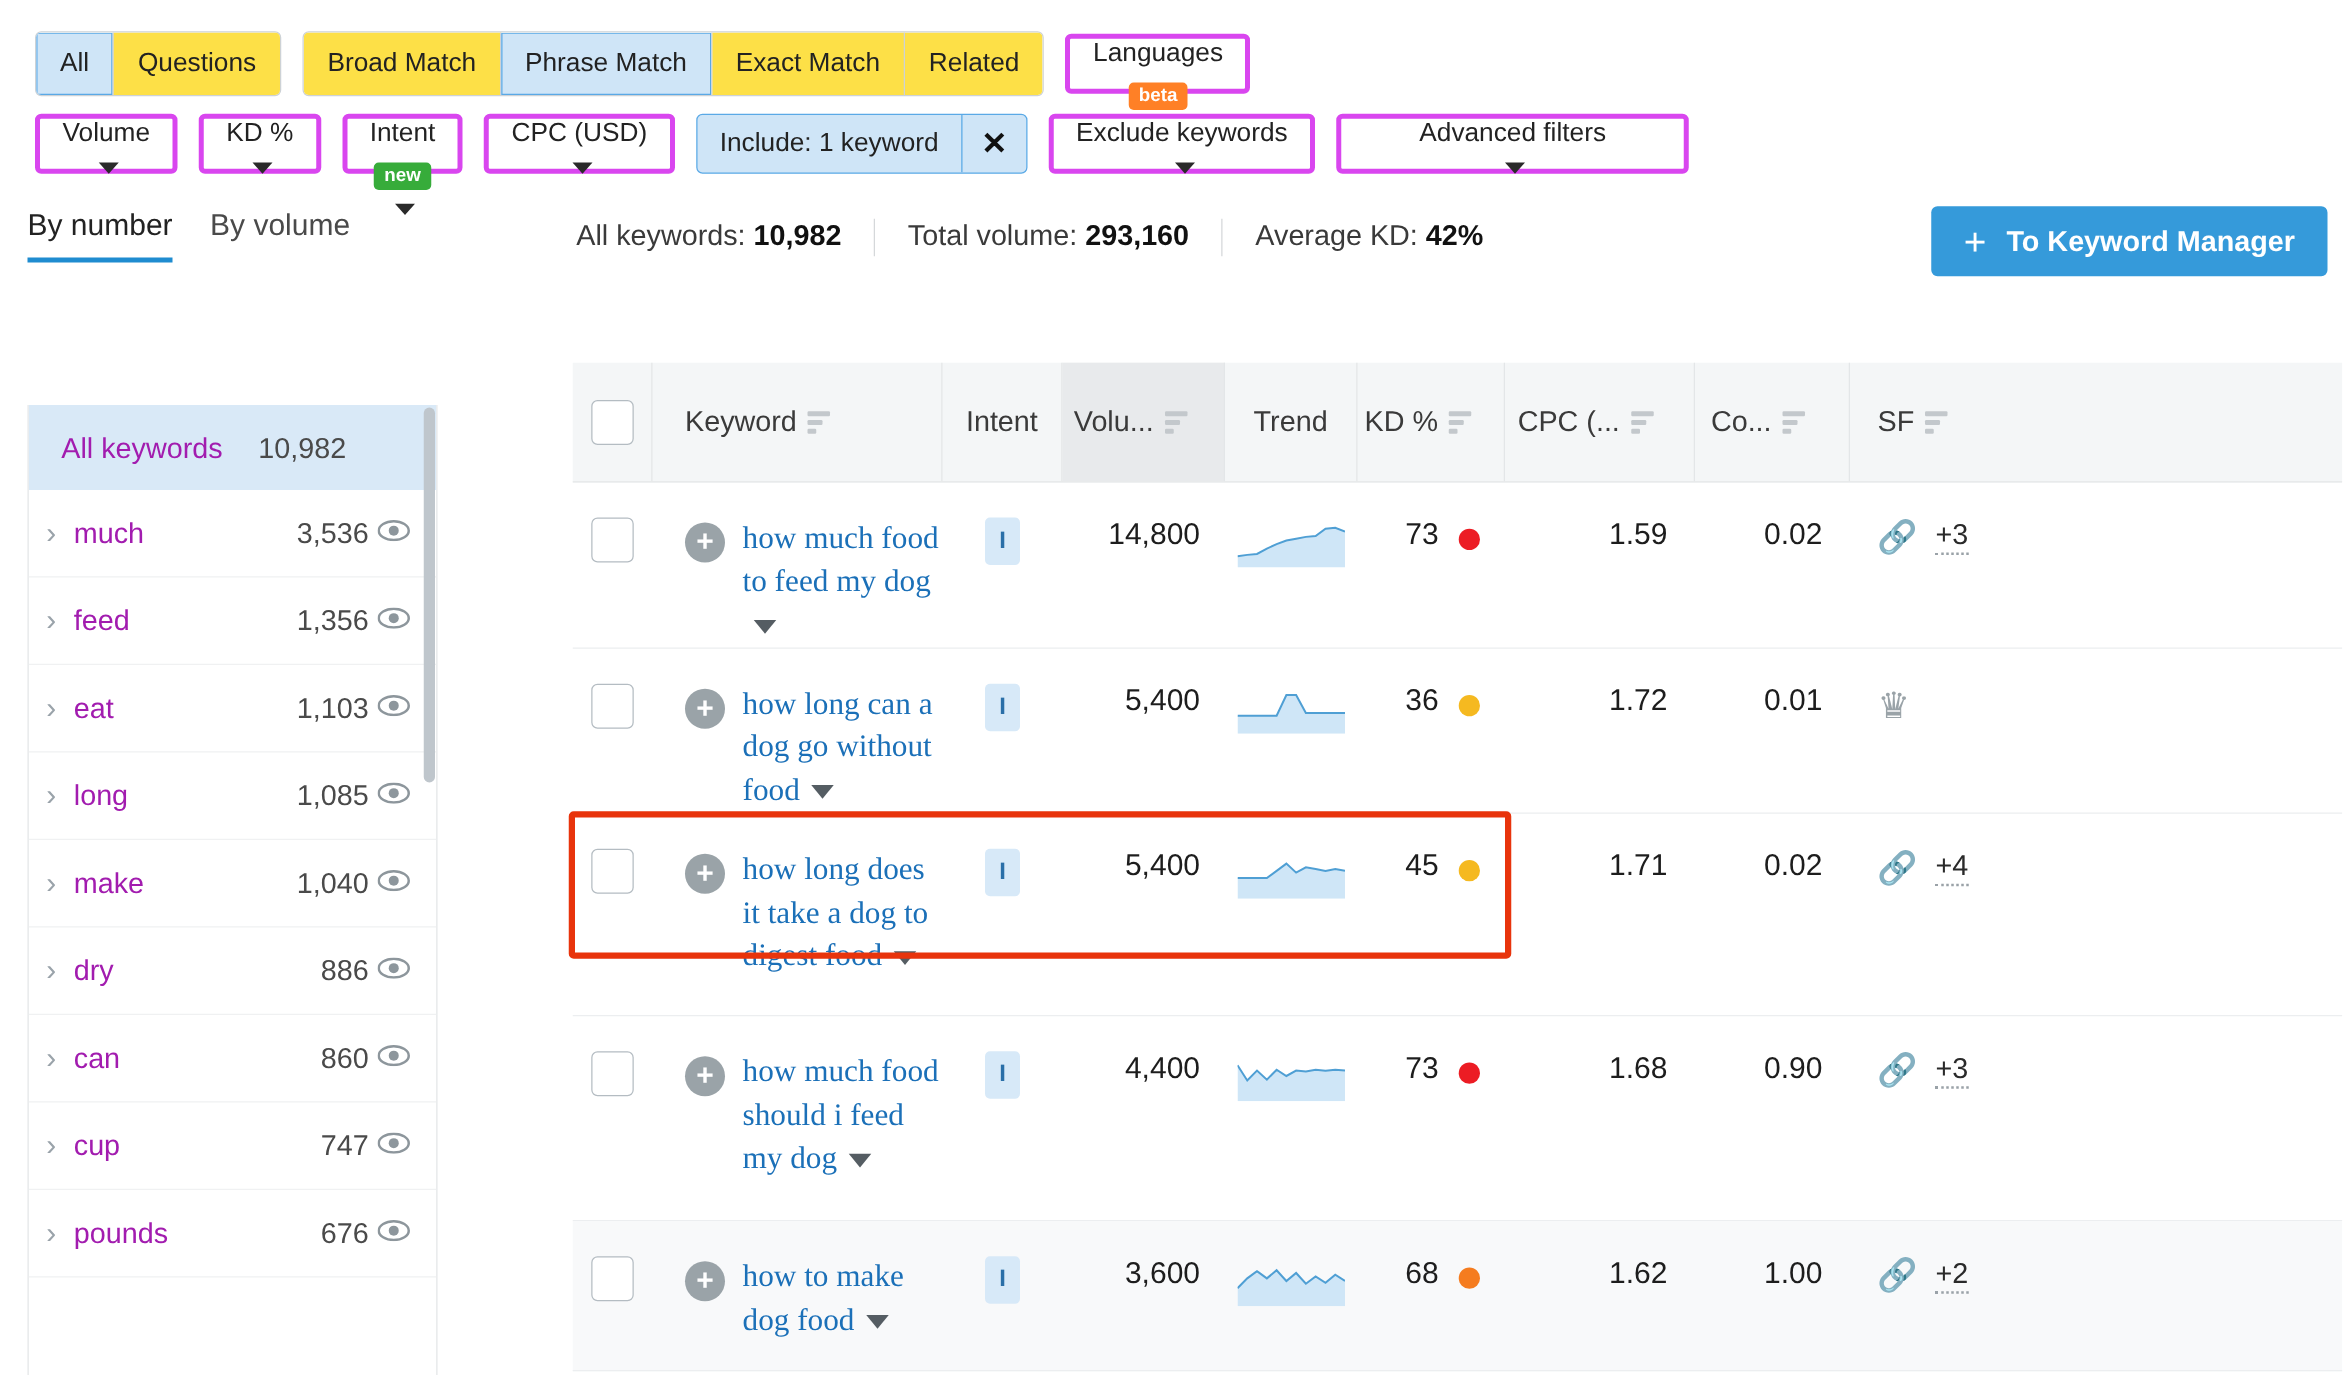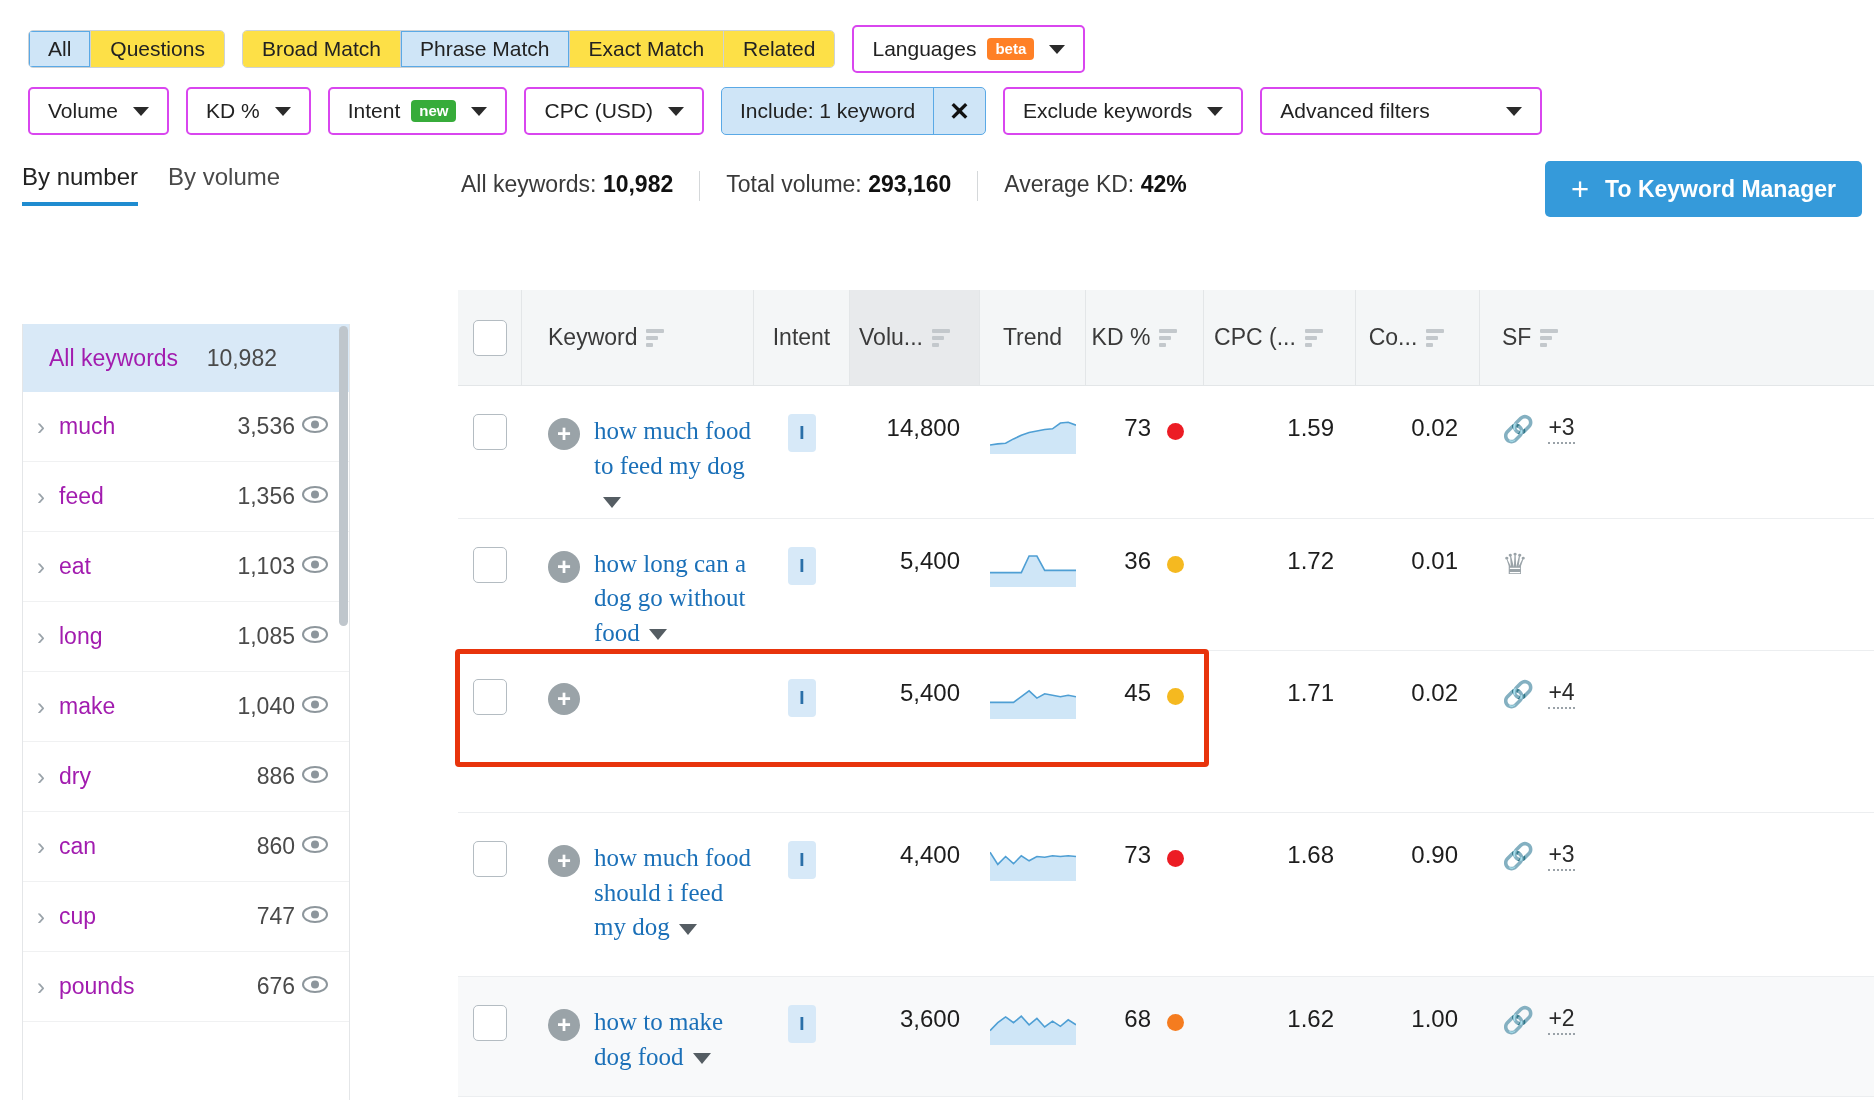--- a/index.html
+++ b/index.html
@@ -14,21 +14,21 @@
 
   
   #filters { padding: 25px 0 0 28px; }
   .filter-row { display: flex; align-items: center; gap: 17px; margin-bottom: 14px; }
 
   .seg-group {
     display: flex;
     border: 1px solid #cdd2d6;
     border-radius: 5px;
     overflow: hidden;
-    height: 38px;
+    height: 52px;
     background: #fff;
   }
   .seg {
     display: flex; align-items: center; justify-content: center;
     padding: 0 19px;
     font-size: 21px;
     color: #222;
     background: #fde047;
     border-right: 1px solid #cdd2d6;
     cursor: pointer;
@@ -37,27 +37,28 @@
   .seg:last-child { border-right: none; }
   .seg.active {
     background: #cfe5f7;
     box-shadow: inset 0 0 0 1px #5aa9e6;
   }
 
   .dd-btn {
     display: flex; align-items: center; gap: 11px;
     height: 48px;
     padding: 0 18px;
-    border: 2px solid #d946ef;
+    border: 4px solid #d946ef;
     border-radius: 5px;
     background: #fff;
     font-size: 21px;
     color: #222;
     cursor: pointer;
     white-space: nowrap;
+    flex-direction: column;
   }
   .chev {
     display: inline-block;
     width: 0; height: 0;
     border-left: 8px solid transparent;
     border-right: 8px solid transparent;
     border-top: 9px solid #2a2a2a;
     margin-left: 4px;
   }
   .badge {
@@ -537,20 +538,21 @@
         <div class="cell c-sf">
           <span class="crown">♛</span>
         </div>
       </div>
       <div class="trow drow" style="min-height: 162px;">
         <div class="cell c-check">
           <div class="chk"></div>
         </div>
         <div class="cell c-kw">
           <div class="plus-ico">+</div>
+          <div class="kwtext"><span>how long does it take a dog to digest food</span><span class="kw-caret"></span></div>
         </div>
         <div class="cell c-int">
           <div class="intent-chip">I</div>
         </div>
         <div class="cell c-vol">5,400</div>
         <div class="cell c-trend">
           <svg class="trend-svg" viewBox="0 0 86 36">
             <path d="M0.0,19.4 L7.8,19.4 L15.6,19.4 L23.5,19.4 L31.3,13.7 L39.1,7.9 L46.9,15.1 L54.7,10.8 L62.5,12.2 L70.4,13.7 L78.2,12.2 L86.0,13.7 L86,36 L0,36 Z" fill="#cfe6f7"></path>
             <path d="M0.0,19.4 L7.8,19.4 L15.6,19.4 L23.5,19.4 L31.3,13.7 L39.1,7.9 L46.9,15.1 L54.7,10.8 L62.5,12.2 L70.4,13.7 L78.2,12.2 L86.0,13.7" fill="none" stroke="#4f9fd4" stroke-width="1.6"></path>
           </svg>

